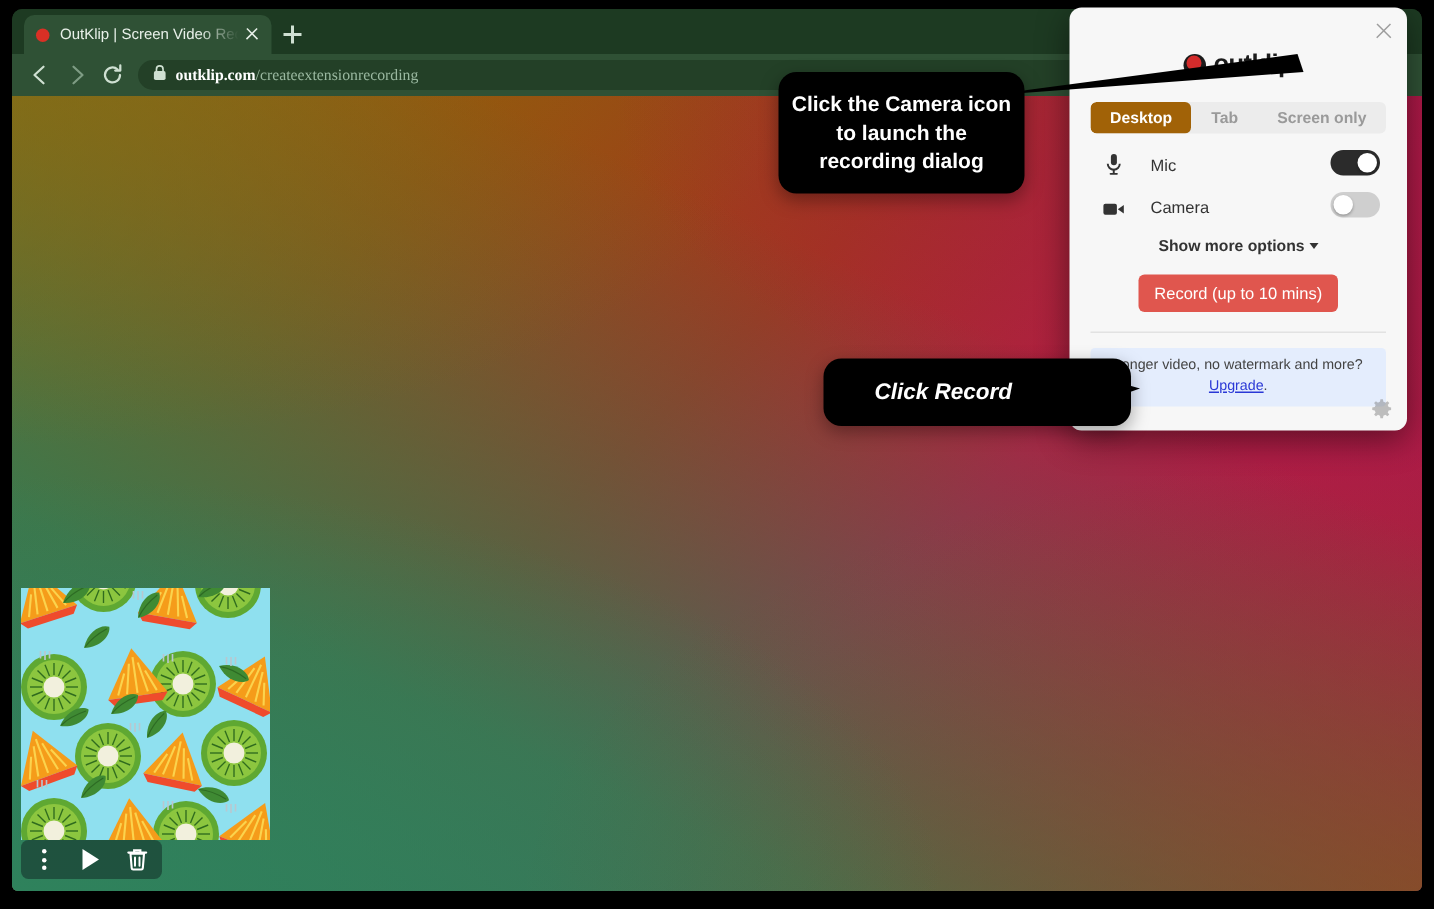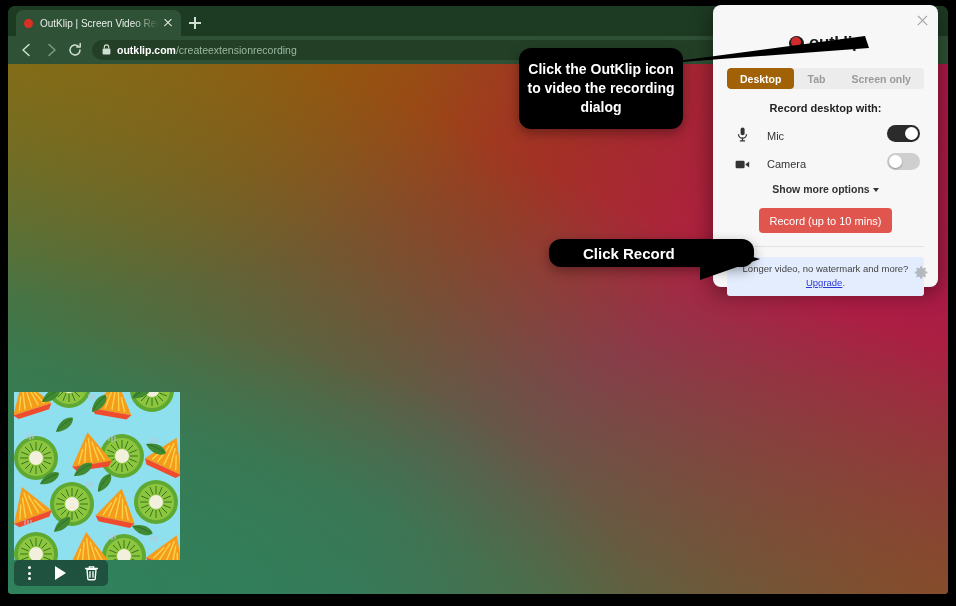--- a/index.html
+++ b/index.html
@@ -120,20 +120,21 @@
 
   .omnibox {
     flex: 1 1 auto;
     height: 20px;
     margin: 0 6px 0 4px;
     background: #234027;
     border-radius: 11px;
     display: flex; align-items: center;
     padding: 0 10px;
     overflow: hidden;
+    font-family: Liberation Serif, serif;
   }
   .lock { flex: 0 0 auto; margin-right: 6px; }
   .url {
     font-size: 10.5px;
     color: #ffffff;
     white-space: nowrap;
     overflow: hidden;
   }
   .url .path { color: #9ab8a0; }
 
@@ -406,24 +407,25 @@
     left: 655px; top: 36px;
     width: 0; height: 0;
     border-left: 0 solid transparent;
     border-top: 0 solid transparent;
     z-index: 39;
   }
   .tail-ext svg { display: block; }
 
   #callout-record {
     left: 549px; top: 239px;
-    width: 205px; height: 28px;
+    width: 205px; height: 45px;
     font-size: 15px;
     display: flex; align-items: center;
     padding-left: 34px;
+    font-style: italic;
   }
   .tail-rec {
     position: absolute;
     left: 700px; top: 240px;
     z-index: 39;
   }
   .tail-rec svg { display: block; }
 
   
   .thumb {
@@ -548,21 +550,20 @@
       <span class="brand-mark"></span>
       <span class="brand-name">outklip</span>
     </div>
 
     <div class="segmented">
       <div class="seg active">Desktop</div>
       <div class="seg">Tab</div>
       <div class="seg">Screen only</div>
     </div>
 
-    <div class="section-title">Record desktop with:</div>
 
     <div class="opt-row">
       <span class="opt-icon">
         <svg width="11" height="15" viewBox="0 0 11 15">
           <rect x="3.6" y="0.6" width="4" height="7.6" rx="2" fill="#333"></rect>
           <path d="M1.5 7.2a4 4 0 0 0 8 0" fill="none" stroke="#333" stroke-width="1.3"></path>
           <path d="M5.5 11.2v2.6M3.4 13.9h4.2" stroke="#333" stroke-width="1.3" stroke-linecap="round"></path>
         </svg>
       </span>
       <span class="opt-label">Mic</span>
@@ -608,21 +609,21 @@
     </svg>
   </div>
 
   <div class="tail-rec">
     <svg width="62" height="42" viewBox="0 0 62 42">
       <path d="M0 2 L60 19 L0 40 Z" fill="#000"></path>
     </svg>
   </div>
 
   <div class="callout" id="callout-extension">
-    <span>Click the OutKlip icon to video the recording dialog</span>
+    <span>Click the Camera icon to launch the recording dialog</span>
   </div>
 
   <div class="callout" id="callout-record">
     <span>Click Record</span>
   </div>
 
   <div class="thumb">
     <svg width="166" height="168" viewBox="0 0 166 168">
       <defs>
         <g id="kiwi">

